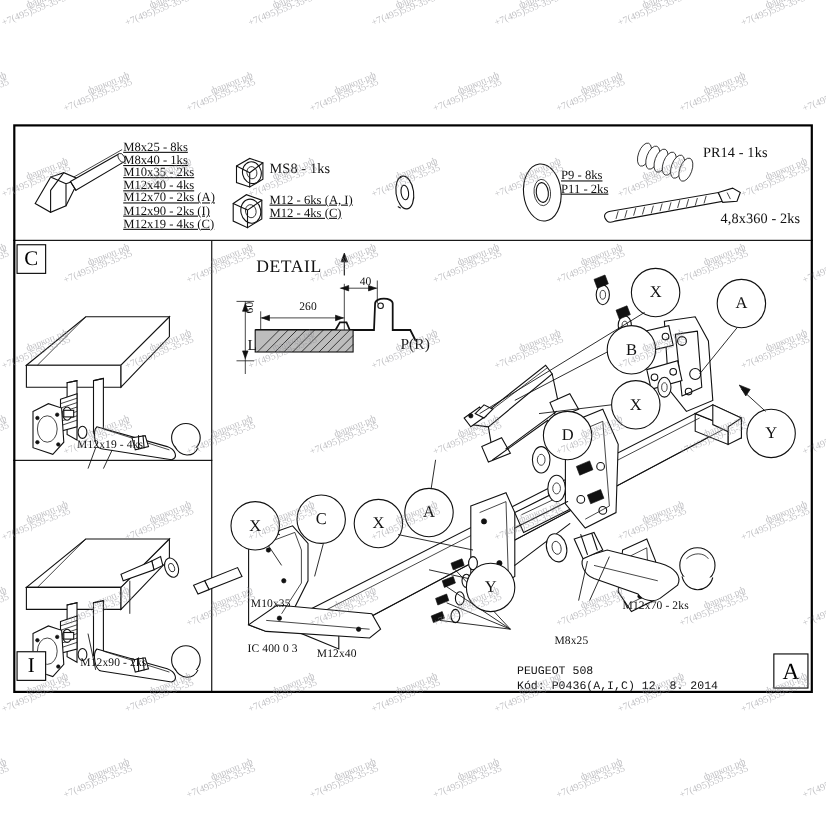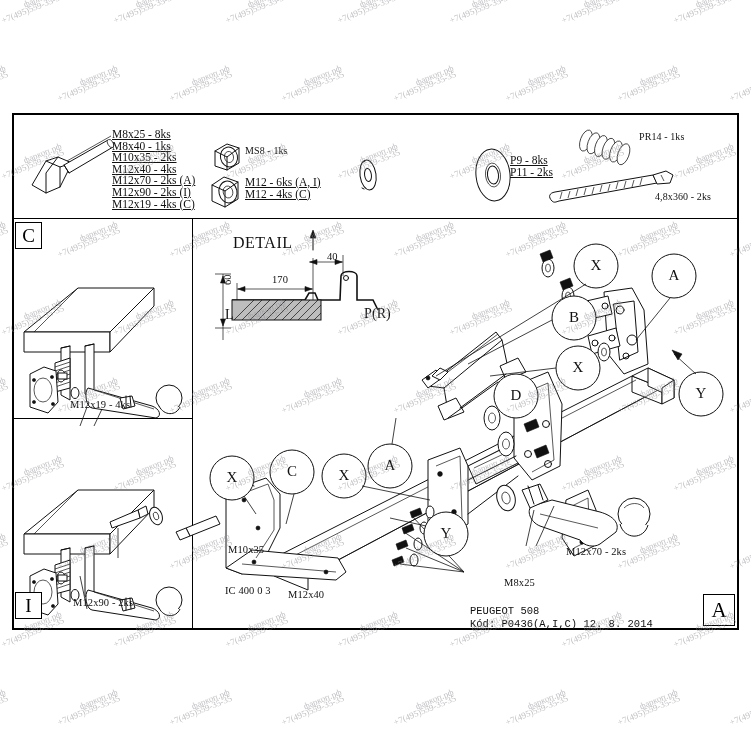--- a/index.html
+++ b/index.html
@@ -66,21 +66,21 @@
     display: flex; align-items: center; justify-content: center;
     font-family: "Liberation Serif", serif;
     background: #fff;
     z-index: 30;
   }
 
   
   .lbl {
     position: absolute;
     font-family: "Liberation Serif", serif;
-    font-size: 10px;
+    font-size: 13px;
     color: #111;
     white-space: nowrap;
     z-index: 40;
     letter-spacing: .1px;
   }
   .lbl.sm { font-size: 10.5px; }
   .lbl.detail {
     font-size: 16px;
     letter-spacing: .5px;
   }
@@ -348,21 +348,21 @@
     <path class="ln-t" d="M32 55 L32 72 M108 30 L108 72"></path>
 
     <path class="ln-t" d="M104 34 L138 34"></path>
     <path class="fk" d="M105 34 L112 31.5 L112 36.5 Z"></path>
     <path class="fk" d="M137 34 L130 31.5 L130 36.5 Z"></path>
     <path class="ln-t" d="M138 27 L138 48"></path>
 
     <path class="ln-t" d="M18 100 L18 112"></path>
   </svg>
 
-  <div class="lbl dim" style="left:272px; top:274px;">170</div>
+  <div class="lbl dim" style="left:272px; top:274px;">260</div>
   <div class="lbl dim" style="left:327px; top:251px;">40</div>
   <div class="lbl dimv" style="left:222px; top:285px;">60</div>
   <div class="lbl pr" style="left:225px; top:307px;">L</div>
   <div class="lbl pr" style="left:364px; top:306px;">P(R)</div>
 
   <svg class="art" style="left:196px; top:228px;" width="543" height="400" viewBox="0 0 543 400">
 
     <path class="fw" d="M78 330 L436 148 L466 160 L112 348 Z"></path>
     <path class="fw" d="M78 330 L78 348 L112 362 L112 348 Z"></path>
     <path class="fw" d="M436 148 L436 164 L466 176 L466 160 Z"></path>

